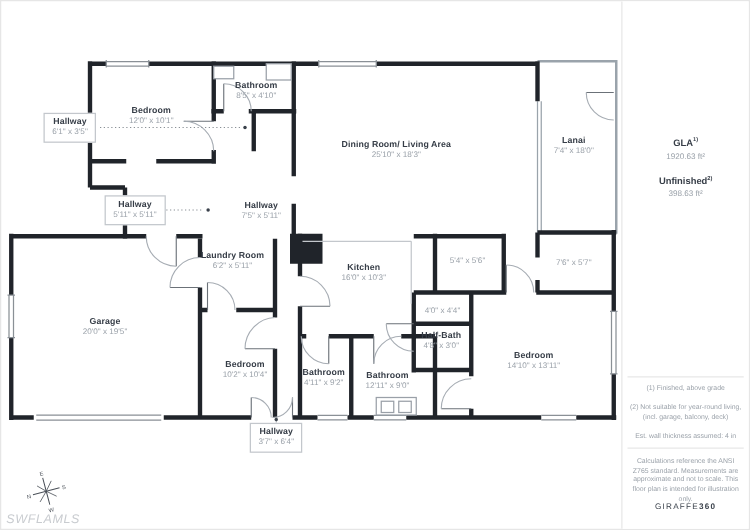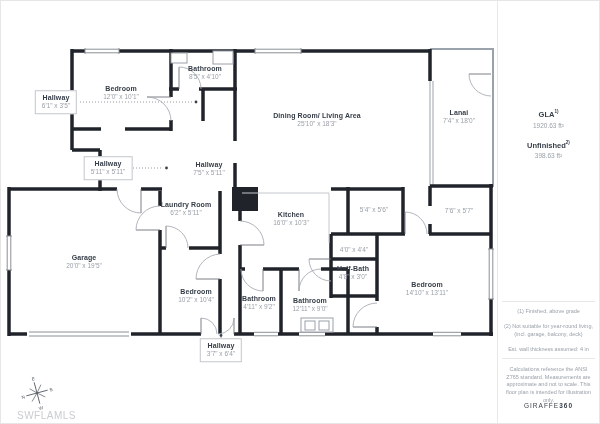--- a/index.html
+++ b/index.html
@@ -22,21 +22,21 @@
   .area-label sup{font-size:4.5px;font-weight:700;color:#363d47;}
   .area-value{font-size:6.5px;color:#9aa1a9;margin-top:3px;}
   .gap{height:11px;}
   #footnotes{position:absolute;top:307px;left:5px;right:5px;text-align:center;font-size:5.5px;color:#9aa1a9;line-height:1.45;}
   #footnotes .fn1{margin-bottom:7px;}
   #footnotes .fn4{margin-top:7px;}
   #disclaimer{position:absolute;top:365px;left:7px;right:7px;text-align:center;font-size:5.5px;color:#9aa1a9;line-height:1.4;}
   #brand{position:absolute;top:401px;left:0;right:0;text-align:center;font-size:6.5px;color:#3a414b;letter-spacing:1px;}
   #brand b{font-weight:800;}
   
-  #watermark{position:absolute;left:16px;bottom:2px;font-size:10px;color:#c9ccd0;letter-spacing:.5px;z-index:6;}
+  #watermark{position:absolute;left:4px;bottom:2px;font-size:10px;color:#c9ccd0;letter-spacing:.5px;z-index:6;font-style:italic;}
 </style>
 </head>
 <body>
 
 <div id="canvas">
 
   <svg width="600" height="424" viewBox="0 0 600 424">
 
     <g stroke="#9aa3ab" stroke-width="2" fill="none">
       <path d="M429 48H492V185H429"></path>

